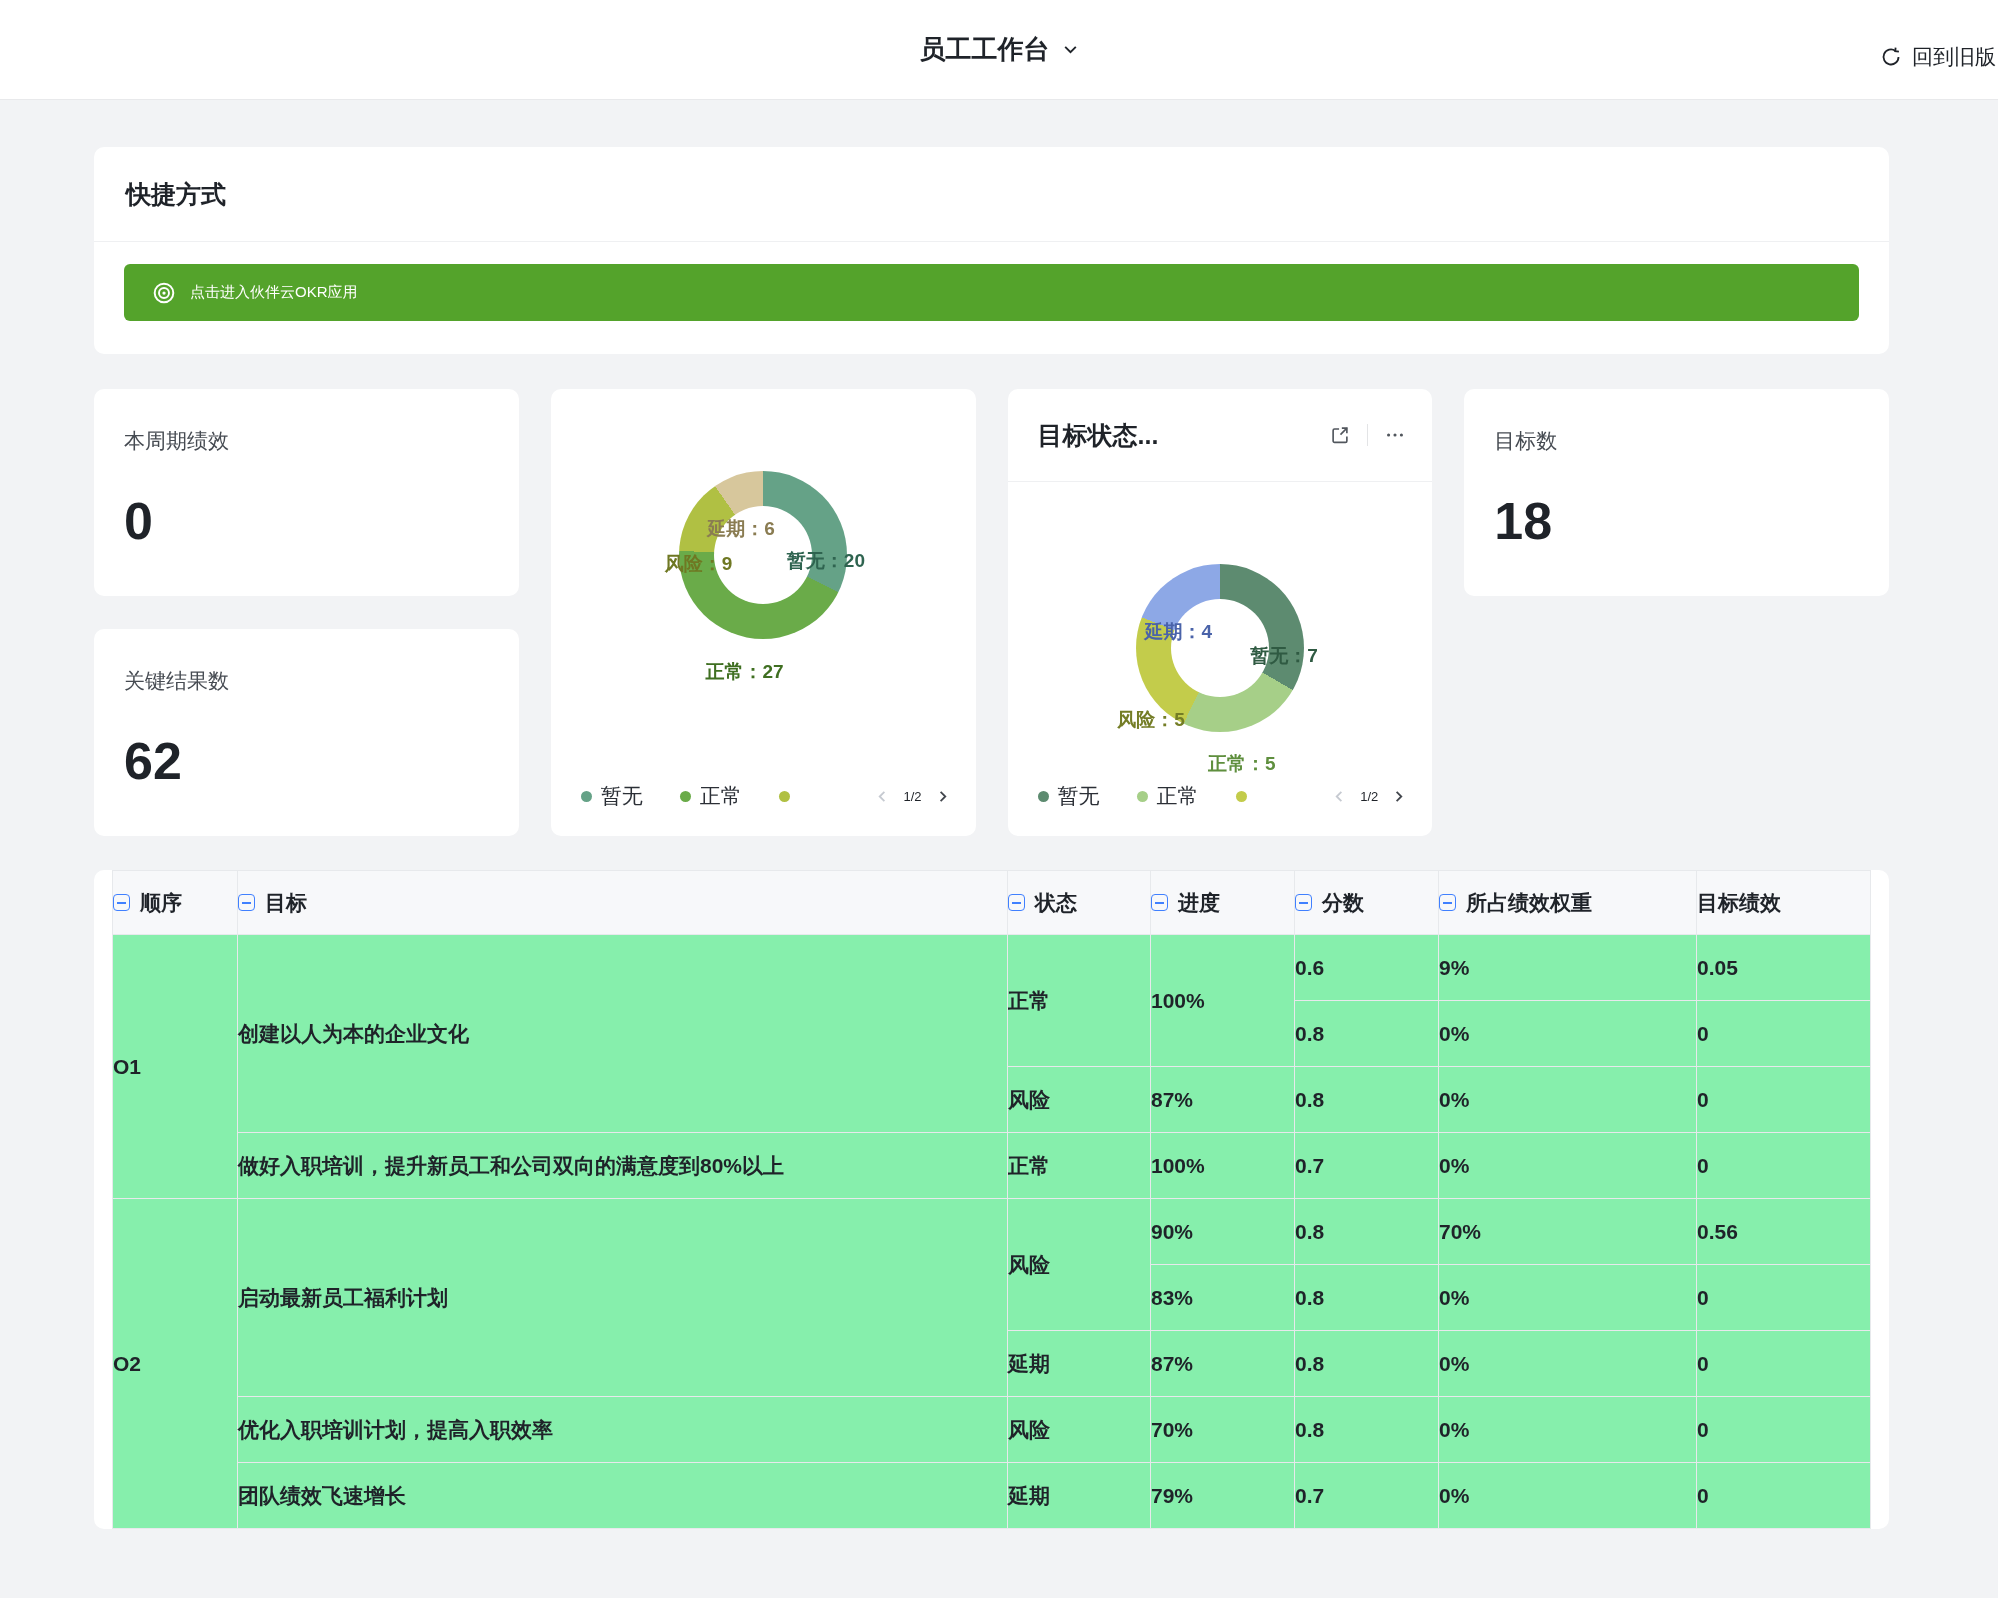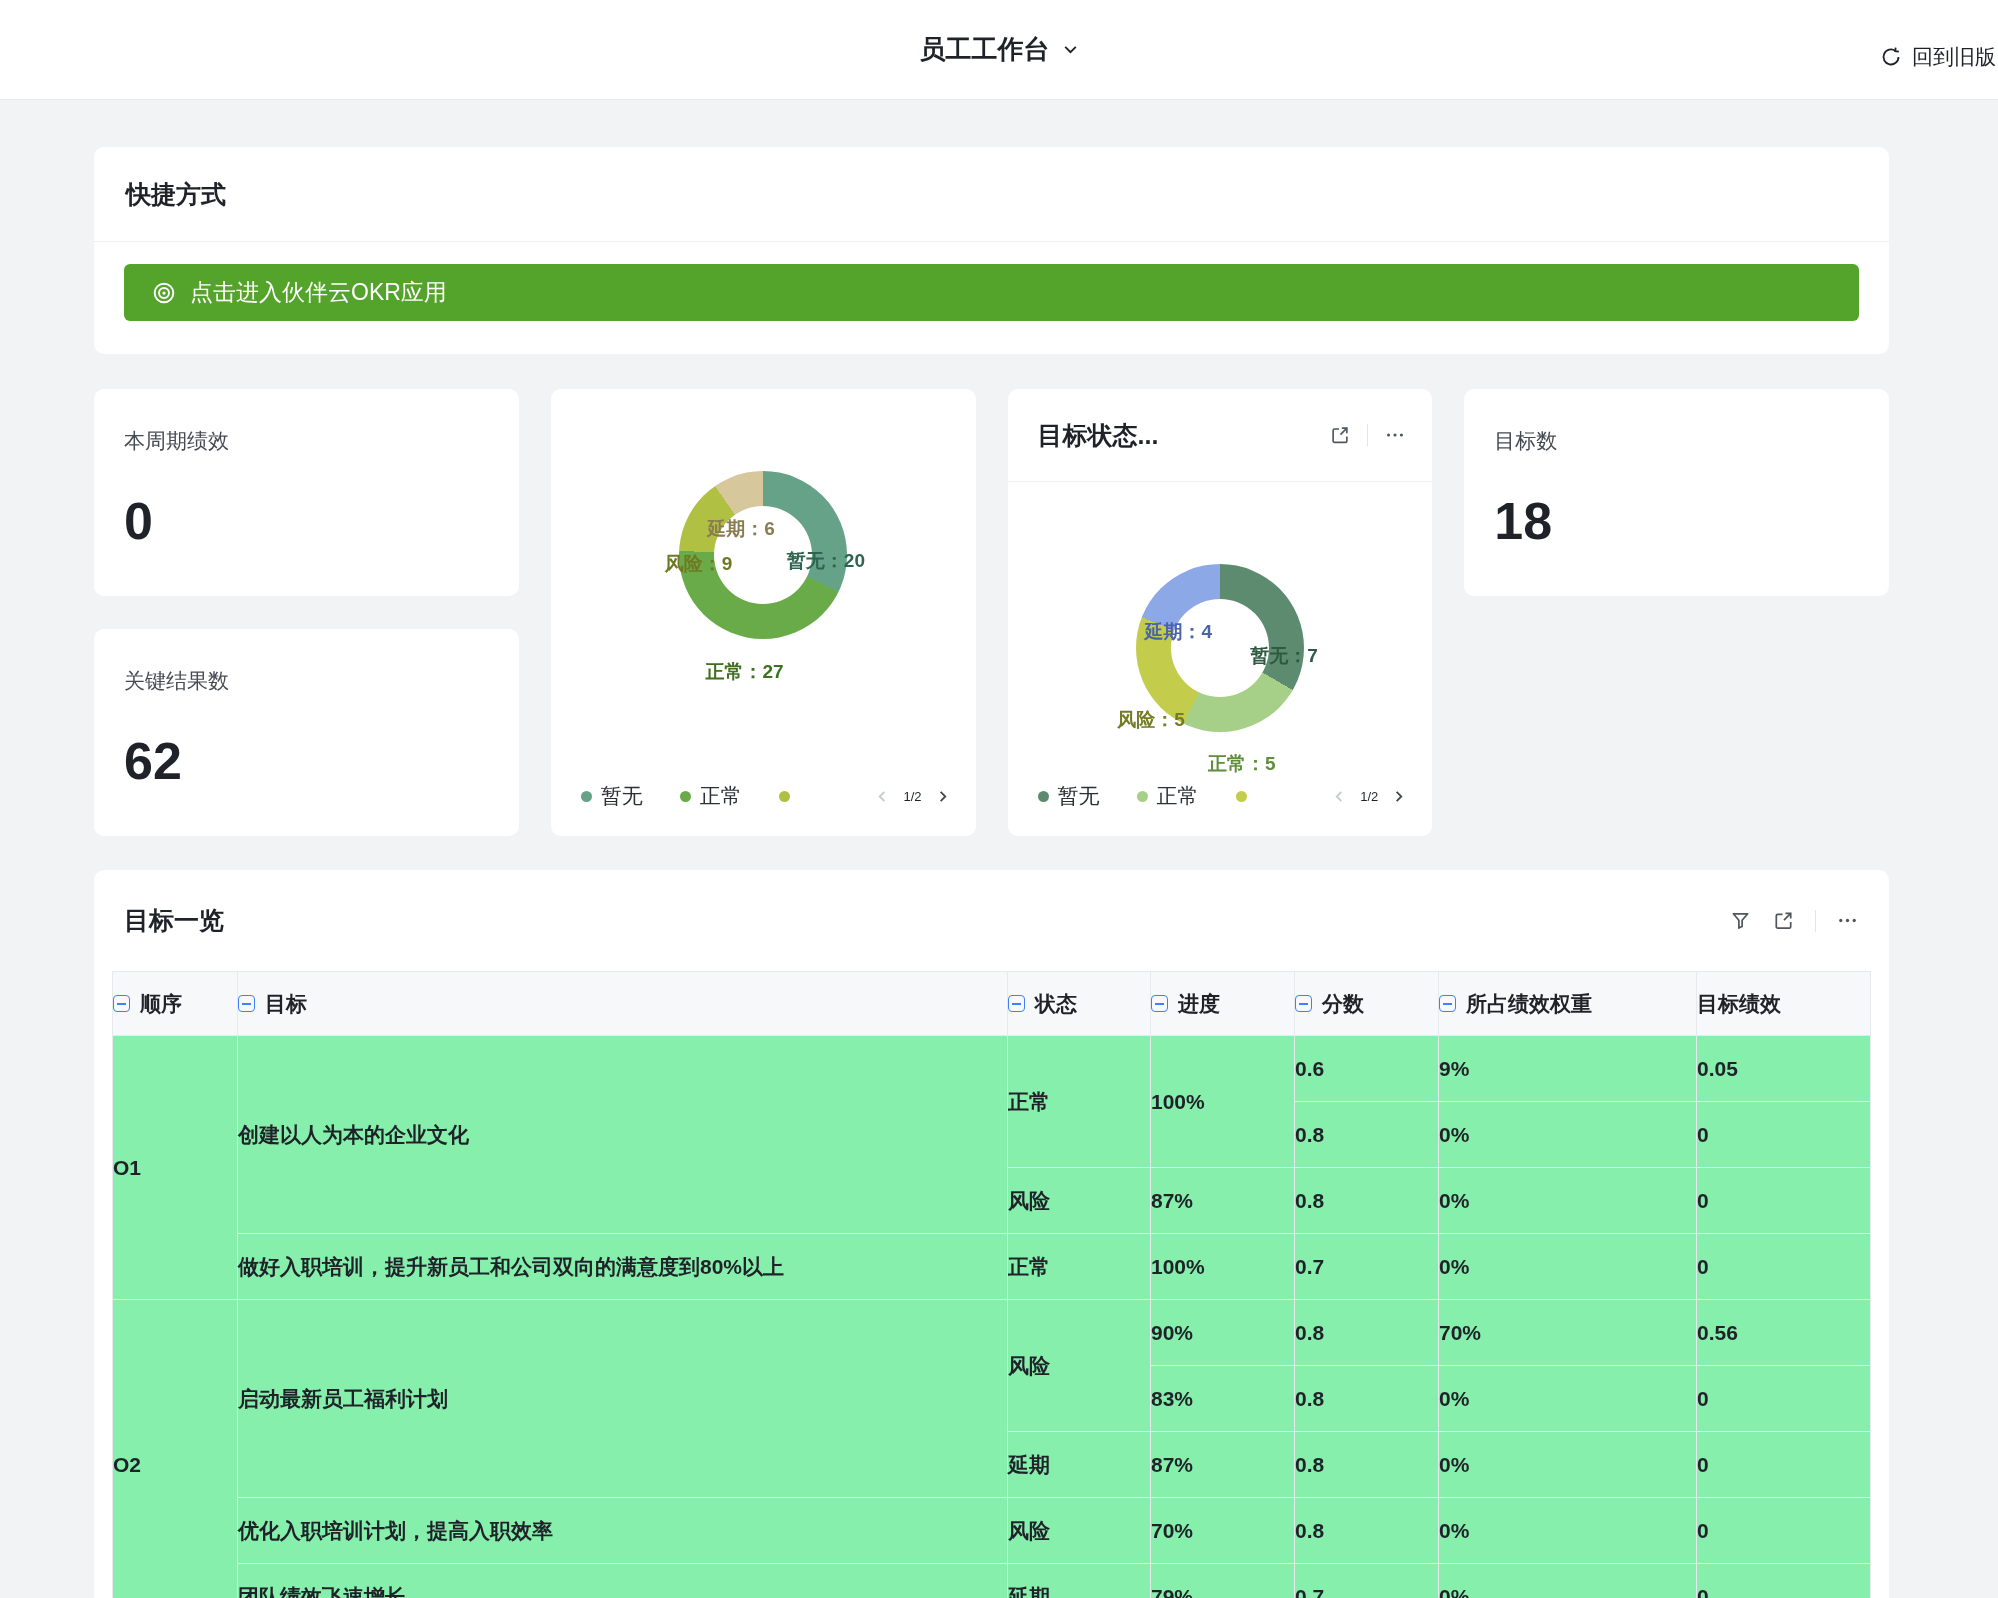--- a/index.html
+++ b/index.html
@@ -26,21 +26,21 @@
   .main { padding:47px 109px 0 94px; }
   .card { background:#fff; border-radius:10px; }
 
   
   .shortcuts-card { margin-bottom:35px; }
   .shortcuts-head { height:95px; display:flex; align-items:center; padding:0 32px;
     border-bottom:1px solid #eff0f2; font-size:25px; font-weight:600; }
   .shortcuts-body { padding:22px 30px 33px; }
   .okr-button {
     width:100%; height:57px; border:none; border-radius:6px; color:#fff;
-    font-size:23px; font-family:inherit; display:flex; align-items:center; gap:13px;
+    font-size:15px; font-family:inherit; display:flex; align-items:center; gap:13px;
     padding:0 27px; cursor:pointer; background:#54a32b;
   }
 
   
   .stats-grid {
     display:grid; grid-template-columns:repeat(4,1fr);
     grid-auto-rows:207px; gap:33px 32px; margin-bottom:34px;
   }
   .stat-card { padding:38px 30px 0; }
   .stat-label { font-size:21px; color:#464b52; }
@@ -226,39 +226,20 @@
     </section>
 
     <section class="card stat-card">
       <div class="stat-label">关键结果数</div>
       <div class="stat-value">62</div>
     </section>
 
   </div>
 
   <section class="card">
-    <div class="obj-head">
-      <div class="obj-title">目标一览</div>
-      <div class="obj-actions">
-        <svg class="icon-btn" width="23" height="23" viewBox="0 0 24 24">
-          <path d="M4.5 5h15l-5.8 6.8v6.4l-3.4 1.7v-8.1L4.5 5z" fill="none" stroke="currentColor" stroke-width="1.8" stroke-linejoin="round"></path>
-        </svg>
-        <svg class="icon-btn" width="23" height="23" viewBox="0 0 24 24">
-          <path d="M19.5 13.5v5a1.5 1.5 0 0 1-1.5 1.5H6a1.5 1.5 0 0 1-1.5-1.5V7A1.5 1.5 0 0 1 6 5.5h5" fill="none" stroke="currentColor" stroke-width="1.8"></path>
-          <polyline points="14,4.5 19.5,4.5 19.5,10" fill="none" stroke="currentColor" stroke-width="1.8"></polyline>
-          <line x1="19.5" y1="4.5" x2="12.5" y2="11.5" stroke="currentColor" stroke-width="1.8"></line>
-        </svg>
-        <span class="divider-v"></span>
-        <svg class="icon-btn" width="23" height="23" viewBox="0 0 24 24">
-          <circle cx="5" cy="12" r="1.7" fill="currentColor"></circle>
-            <circle cx="12" cy="12" r="1.7" fill="currentColor"></circle>
-            <circle cx="19" cy="12" r="1.7" fill="currentColor"></circle>
-        </svg>
-      </div>
-    </div>
     <div class="obj-table-wrap">
       <table>
         <colgroup>
           <col class="c-order">
             <col class="c-obj">
             <col class="c-status">
           <col class="c-prog">
             <col class="c-score">
             <col class="c-weight">
             <col class="c-perf">

